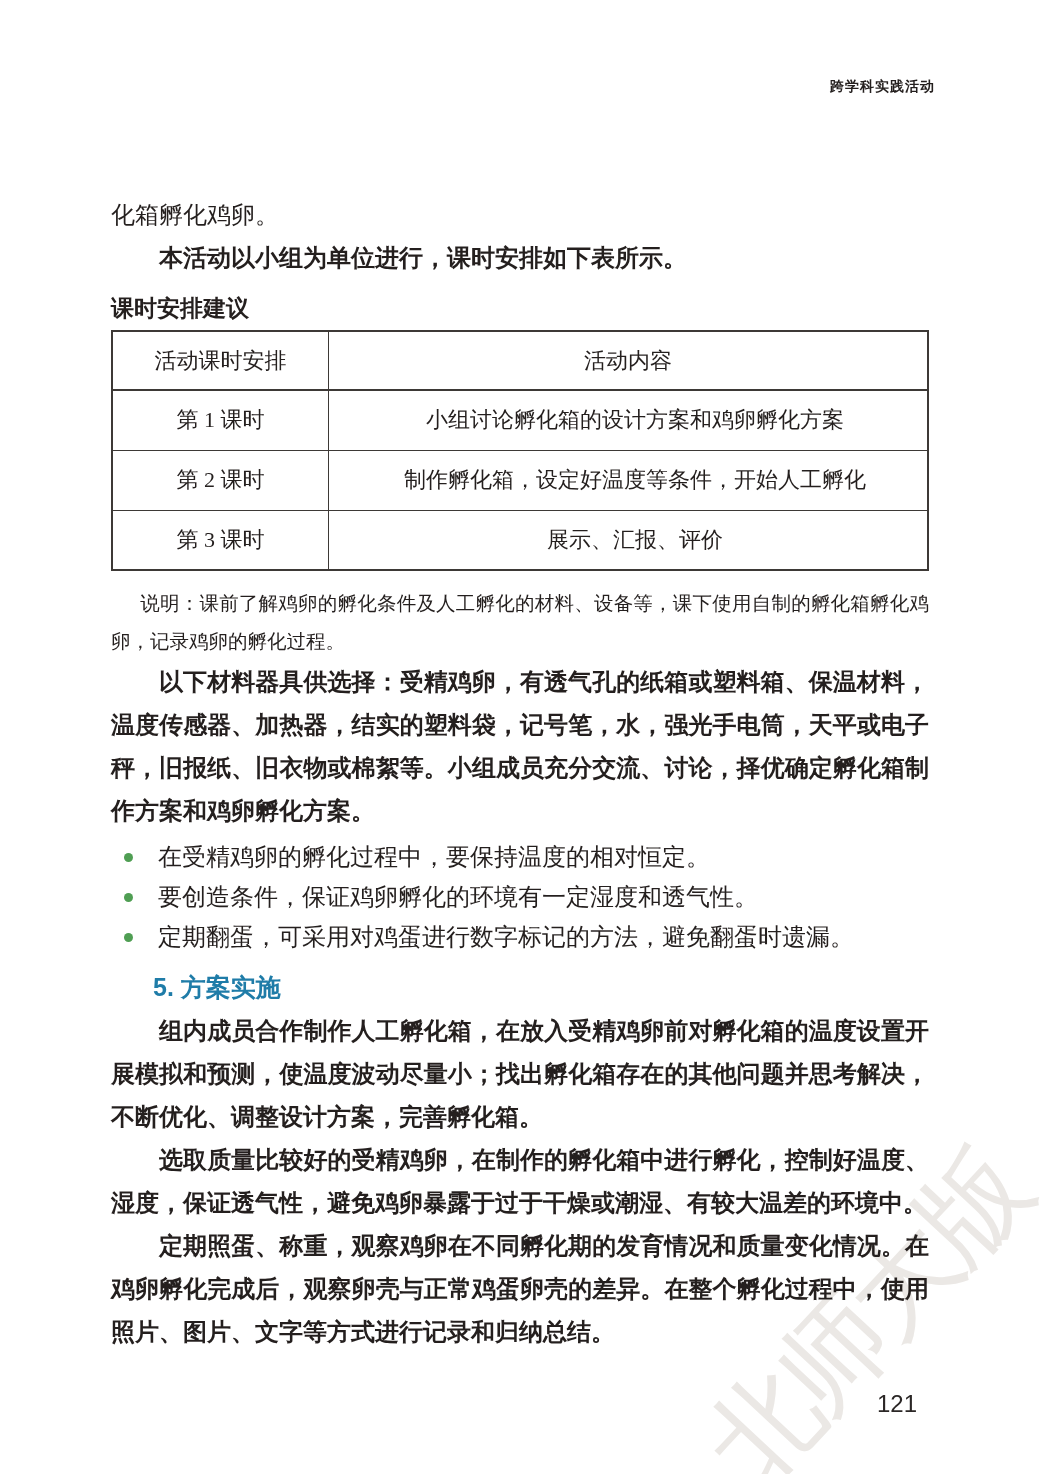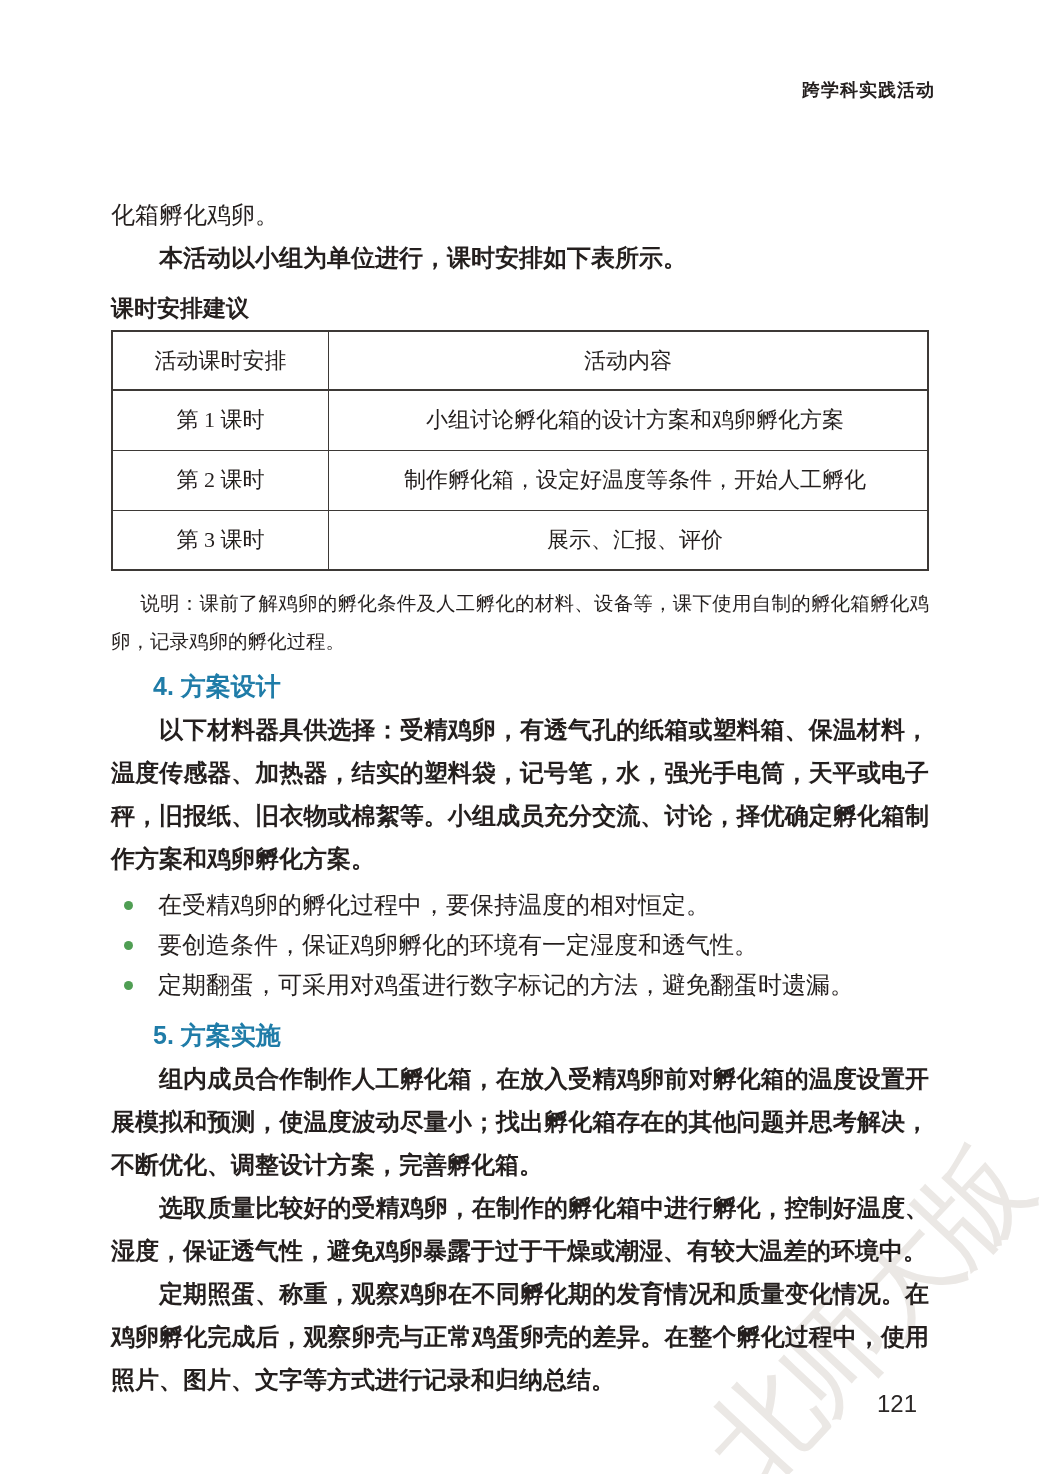--- a/index.html
+++ b/index.html
@@ -7,21 +7,21 @@
     position:relative;
     width:1043px; height:1474px;
     background:#ffffff;
     overflow:hidden;
     font-family:"Liberation Serif","DejaVu Serif",serif;
     color:var(--text,#241f1e);
   }
   .page-header {
     position:absolute; top:78px; right:108px;
     font-family:"Liberation Sans","DejaVu Sans",sans-serif;
-    font-weight:bold; font-size:18px; letter-spacing:1px;
+    font-weight:bold; font-size:14px; letter-spacing:1px;
   }
   .content {
     position:absolute; left:111px; top:158px; width:818px;margin-top:36px;
   }
   p.body {
     margin:0; font-size:24px; line-height:43px;
     text-align:justify; text-justify:inter-character;
   }
   .indent { text-indent:2em;font-weight:bold; }
   .table-title {
@@ -117,21 +117,20 @@
         </tr>
         <tr>
           <td class="col-period">第 3 课时</td>
           <td class="col-content">展示、汇报、评价</td>
         </tr>
       </tbody>
     </table>
 
     <p class="note">说明：课前了解鸡卵的孵化条件及人工孵化的材料、设备等，课下使用自制的孵化箱孵化鸡卵，记录鸡卵的孵化过程。</p>
 
-    <div class="section-heading">4. 方案设计</div>
     <p class="body indent">以下材料器具供选择：受精鸡卵，有透气孔的纸箱或塑料箱、保温材料，温度传感器、加热器，结实的塑料袋，记号笔，水，强光手电筒，天平或电子秤，旧报纸、旧衣物或棉絮等。小组成员充分交流、讨论，择优确定孵化箱制作方案和鸡卵孵化方案。</p>
 
     <ul class="tips">
       <li>
         <span class="bullet-dot"></span>
         <span>在受精鸡卵的孵化过程中，要保持温度的相对恒定。</span>
       </li>
       <li>
         <span class="bullet-dot"></span>
         <span>要创造条件，保证鸡卵孵化的环境有一定湿度和透气性。</span>

